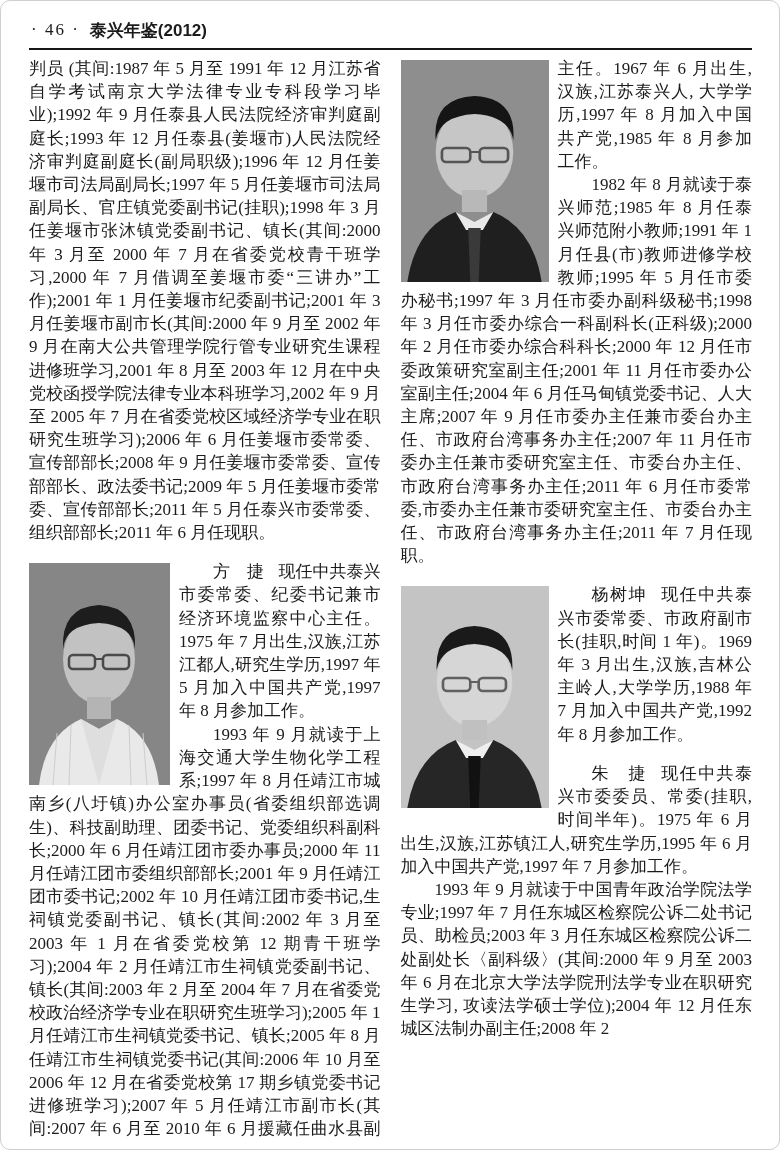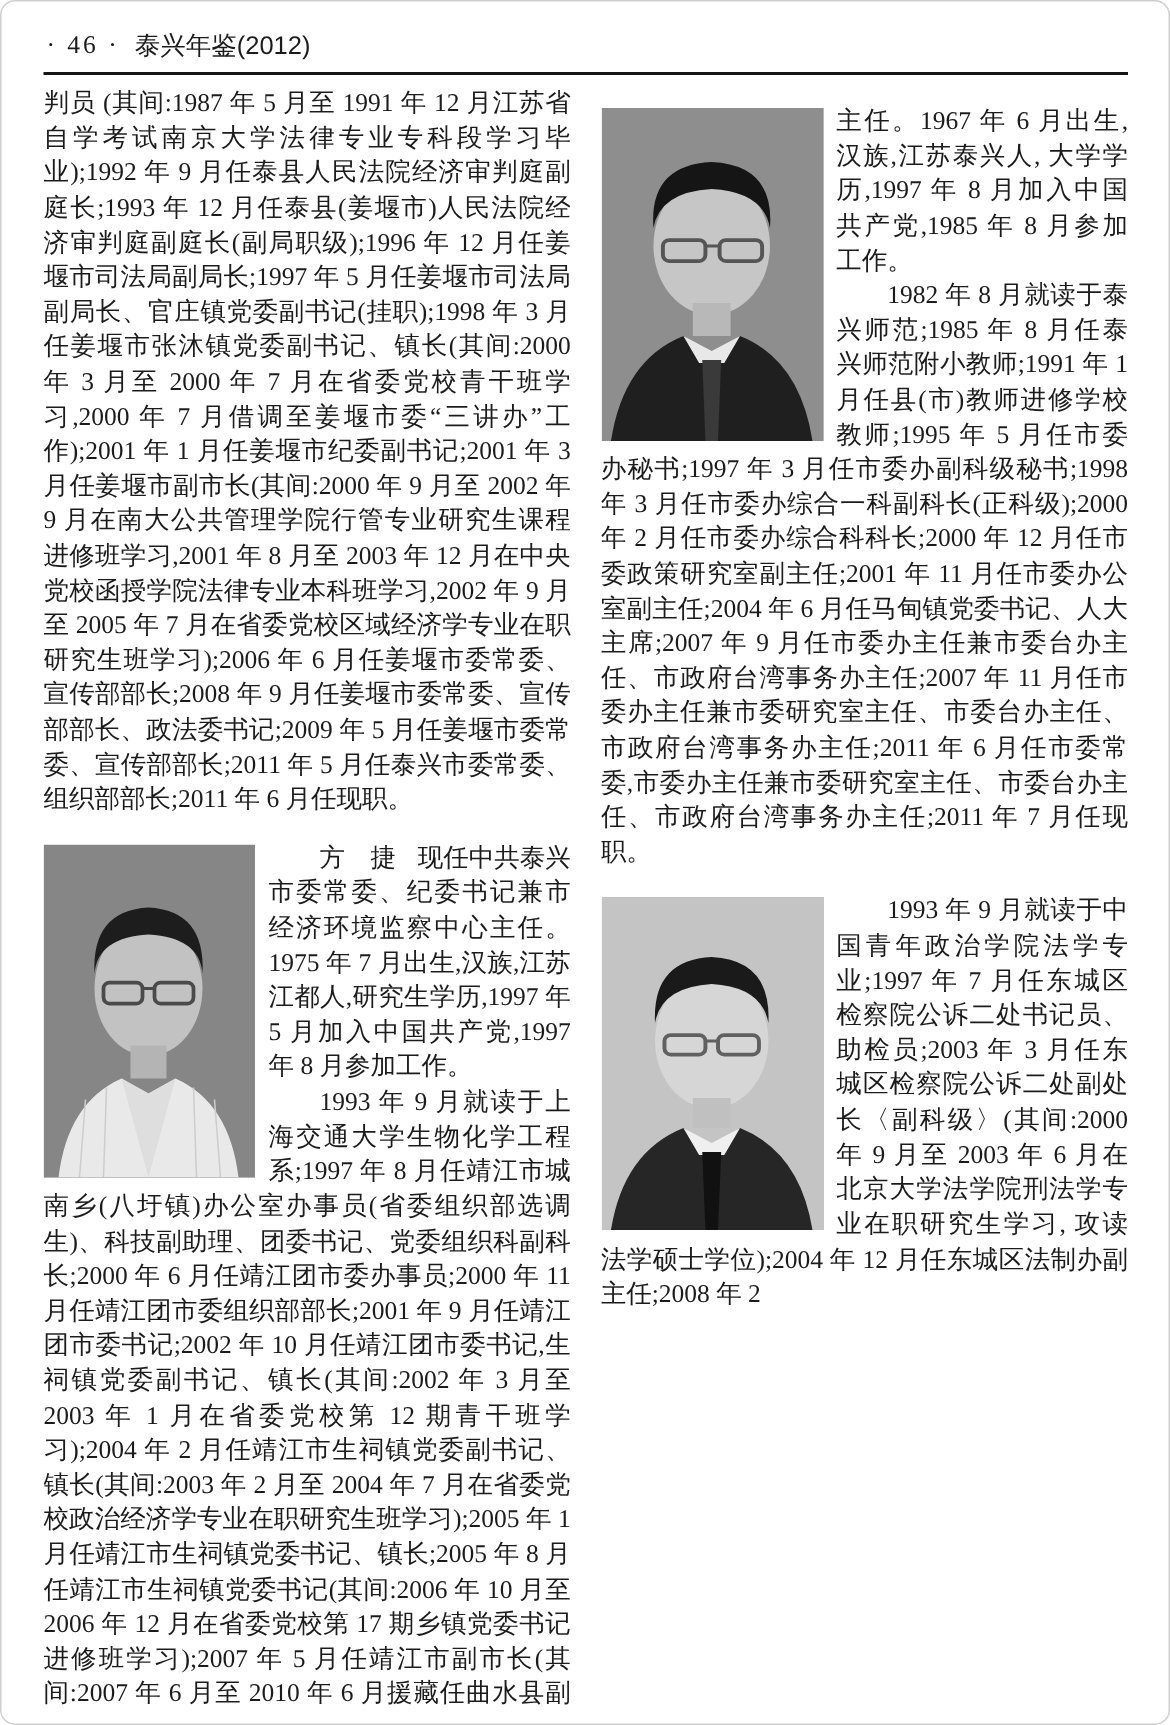--- a/index.html
+++ b/index.html
@@ -3,21 +3,21 @@
 <meta charset="utf-8">
 <style>
   html,body{margin:0;padding:0;background:#ffffff;}
   body{width:780px;height:1150px;overflow:hidden;position:relative;
        font-family:"Liberation Serif",serif;color:#1b1b1b;}
   .page{position:absolute;inset:0;background:#fff;border:1px solid #cfcfcf;
         border-radius:10px;overflow:hidden;}
   .header{position:absolute;top:13px;left:30px;right:32px;height:32px;
           display:flex;align-items:center;gap:10px;font-size:17px;}
   .pgnum{font-family:"Liberation Serif",serif;letter-spacing:2px;}
-  .booktitle{font-family:"Liberation Sans",sans-serif;font-weight:400;}
+  .booktitle{font-family:"Liberation Sans",sans-serif;font-weight:700;}
   .rule{position:absolute;top:47px;left:28px;right:27px;height:2px;background:#161616;}
   .columns{position:absolute;top:56px;left:28px;right:27px;bottom:8px;
            display:grid;grid-template-columns:1fr 1fr;column-gap:11px;
            font-size:17px;line-height:23.2px;text-align:justify;gap:20px;}
   .col{overflow:hidden;}
   p.para{margin:0;padding:0;}
   p.indent{text-indent:2em;}
   .bio{margin-top:16px;}
   .name{font-family:"Liberation Sans",sans-serif;font-weight:400;margin-right:.85em;}
   .photo{float:left;width:141px;height:222px;margin:3px 9px 6px 0;
@@ -63,21 +63,21 @@
         <p class="para indent">
           <span class="name">方　捷</span><span>现任中共泰兴市委常委、纪委书记兼市经济环境监察中心主任。1975 年 7 月出生,汉族,江苏江都人,研究生学历,1997 年 5 月加入中国共产党,1997 年 8 月参加工作。</span>
         </p>
         <p class="para indent">1993 年 9 月就读于上海交通大学生物化学工程系;1997 年 8 月任靖江市城南乡(八圩镇)办公室办事员(省委组织部选调生)、科技副助理、团委书记、党委组织科副科长;2000 年 6 月任靖江团市委办事员;2000 年 11 月任靖江团市委组织部部长;2001 年 9 月任靖江团市委书记;2002 年 10 月任靖江团市委书记,生祠镇党委副书记、镇长(其间:2002 年 3 月至 2003 年 1 月在省委党校第 12 期青干班学习);2004 年 2 月任靖江市生祠镇党委副书记、镇长(其间:2003 年 2 月至 2004 年 7 月在省委党校政治经济学专业在职研究生班学习);2005 年 1 月任靖江市生祠镇党委书记、镇长;2005 年 8 月任靖江市生祠镇党委书记(其间:2006 年 10 月至 2006 年 12 月在省委党校第 17 期乡镇党委书记进修班学习);2007 年 5 月任靖江市副市长(其间:2007 年 6 月至 2010 年 6 月援藏任曲水县副县长);2011 年 6 月任现职。</p>
       </div>
 
     </div>
 
     <div class="col">
 
-      <div class="bio" style="margin-top:12px">
+      <div class="bio" style="margin-top:0">
         <div class="photo" style="width:148px">
           <svg viewBox="0 0 141 222" preserveAspectRatio="none" aria-hidden="true">
             <rect x="0" y="0" width="141" height="222" fill="#8e8e8e"></rect>
             <ellipse cx="70" cy="92" rx="37" ry="46" fill="#c6c6c6"></ellipse>
             <path d="M33 80 Q30 38 70 36 Q110 38 107 80 Q103 56 70 54 Q37 56 33 80 Z" fill="#151515"></path>
             <rect x="39" y="88" width="27" height="14" rx="4" fill="none" stroke="#555" stroke-width="2.5"></rect>
             <rect x="75" y="88" width="27" height="14" rx="4" fill="none" stroke="#555" stroke-width="2.5"></rect>
             <line x1="66" y1="92" x2="75" y2="92" stroke="#555" stroke-width="2"></line>
             <rect x="58" y="130" width="24" height="22" fill="#b8b8b8"></rect>
             <path d="M6 222 Q14 168 52 152 L70 164 L88 152 Q126 168 134 222 Z" fill="#1f1f1f"></path>
@@ -97,21 +97,27 @@
             <path d="M34 84 Q32 42 70 40 Q108 42 106 84 Q102 60 70 58 Q38 60 34 84 Z" fill="#1a1a1a"></path>
             <rect x="40" y="92" width="26" height="13" rx="4" fill="none" stroke="#606060" stroke-width="2.5"></rect>
             <rect x="74" y="92" width="26" height="13" rx="4" fill="none" stroke="#606060" stroke-width="2.5"></rect>
             <line x1="66" y1="96" x2="74" y2="96" stroke="#606060" stroke-width="2"></line>
             <rect x="58" y="134" width="24" height="20" fill="#c0c0c0"></rect>
             <path d="M6 222 Q14 170 52 154 L70 166 L88 154 Q126 170 134 222 Z" fill="#262626"></path>
             <path d="M52 154 L62 172 L78 172 L88 154 L70 164 Z" fill="#efefef"></path>
             <path d="M64 170 L76 170 L74 222 L66 222 Z" fill="#111"></path>
           </svg>
         </div>
+        <p class="para indent">
+          <span class="name">杨树坤</span><span>现任中共泰兴市委常委、市政府副市长(挂职,时间 1 年)。1969 年 3 月出生,汉族,吉林公主岭人,大学学历,1988 年 7 月加入中国共产党,1992 年 8 月参加工作。</span>
+        </p>
       </div>
 
       <div class="bio">
+        <p class="para indent">
+          <span class="name">朱　捷</span><span>现任中共泰兴市委委员、常委(挂职,时间半年)。1975 年 6 月出生,汉族,江苏镇江人,研究生学历,1995 年 6 月加入中国共产党,1997 年 7 月参加工作。</span>
+        </p>
         <p class="para indent">1993 年 9 月就读于中国青年政治学院法学专业;1997 年 7 月任东城区检察院公诉二处书记员、助检员;2003 年 3 月任东城区检察院公诉二处副处长〈副科级〉(其间:2000 年 9 月至 2003 年 6 月在北京大学法学院刑法学专业在职研究生学习, 攻读法学硕士学位);2004 年 12 月任东城区法制办副主任;2008 年 2</p>
       </div>
 
     </div>
   </div>
 </div>
 
 </body></html>

